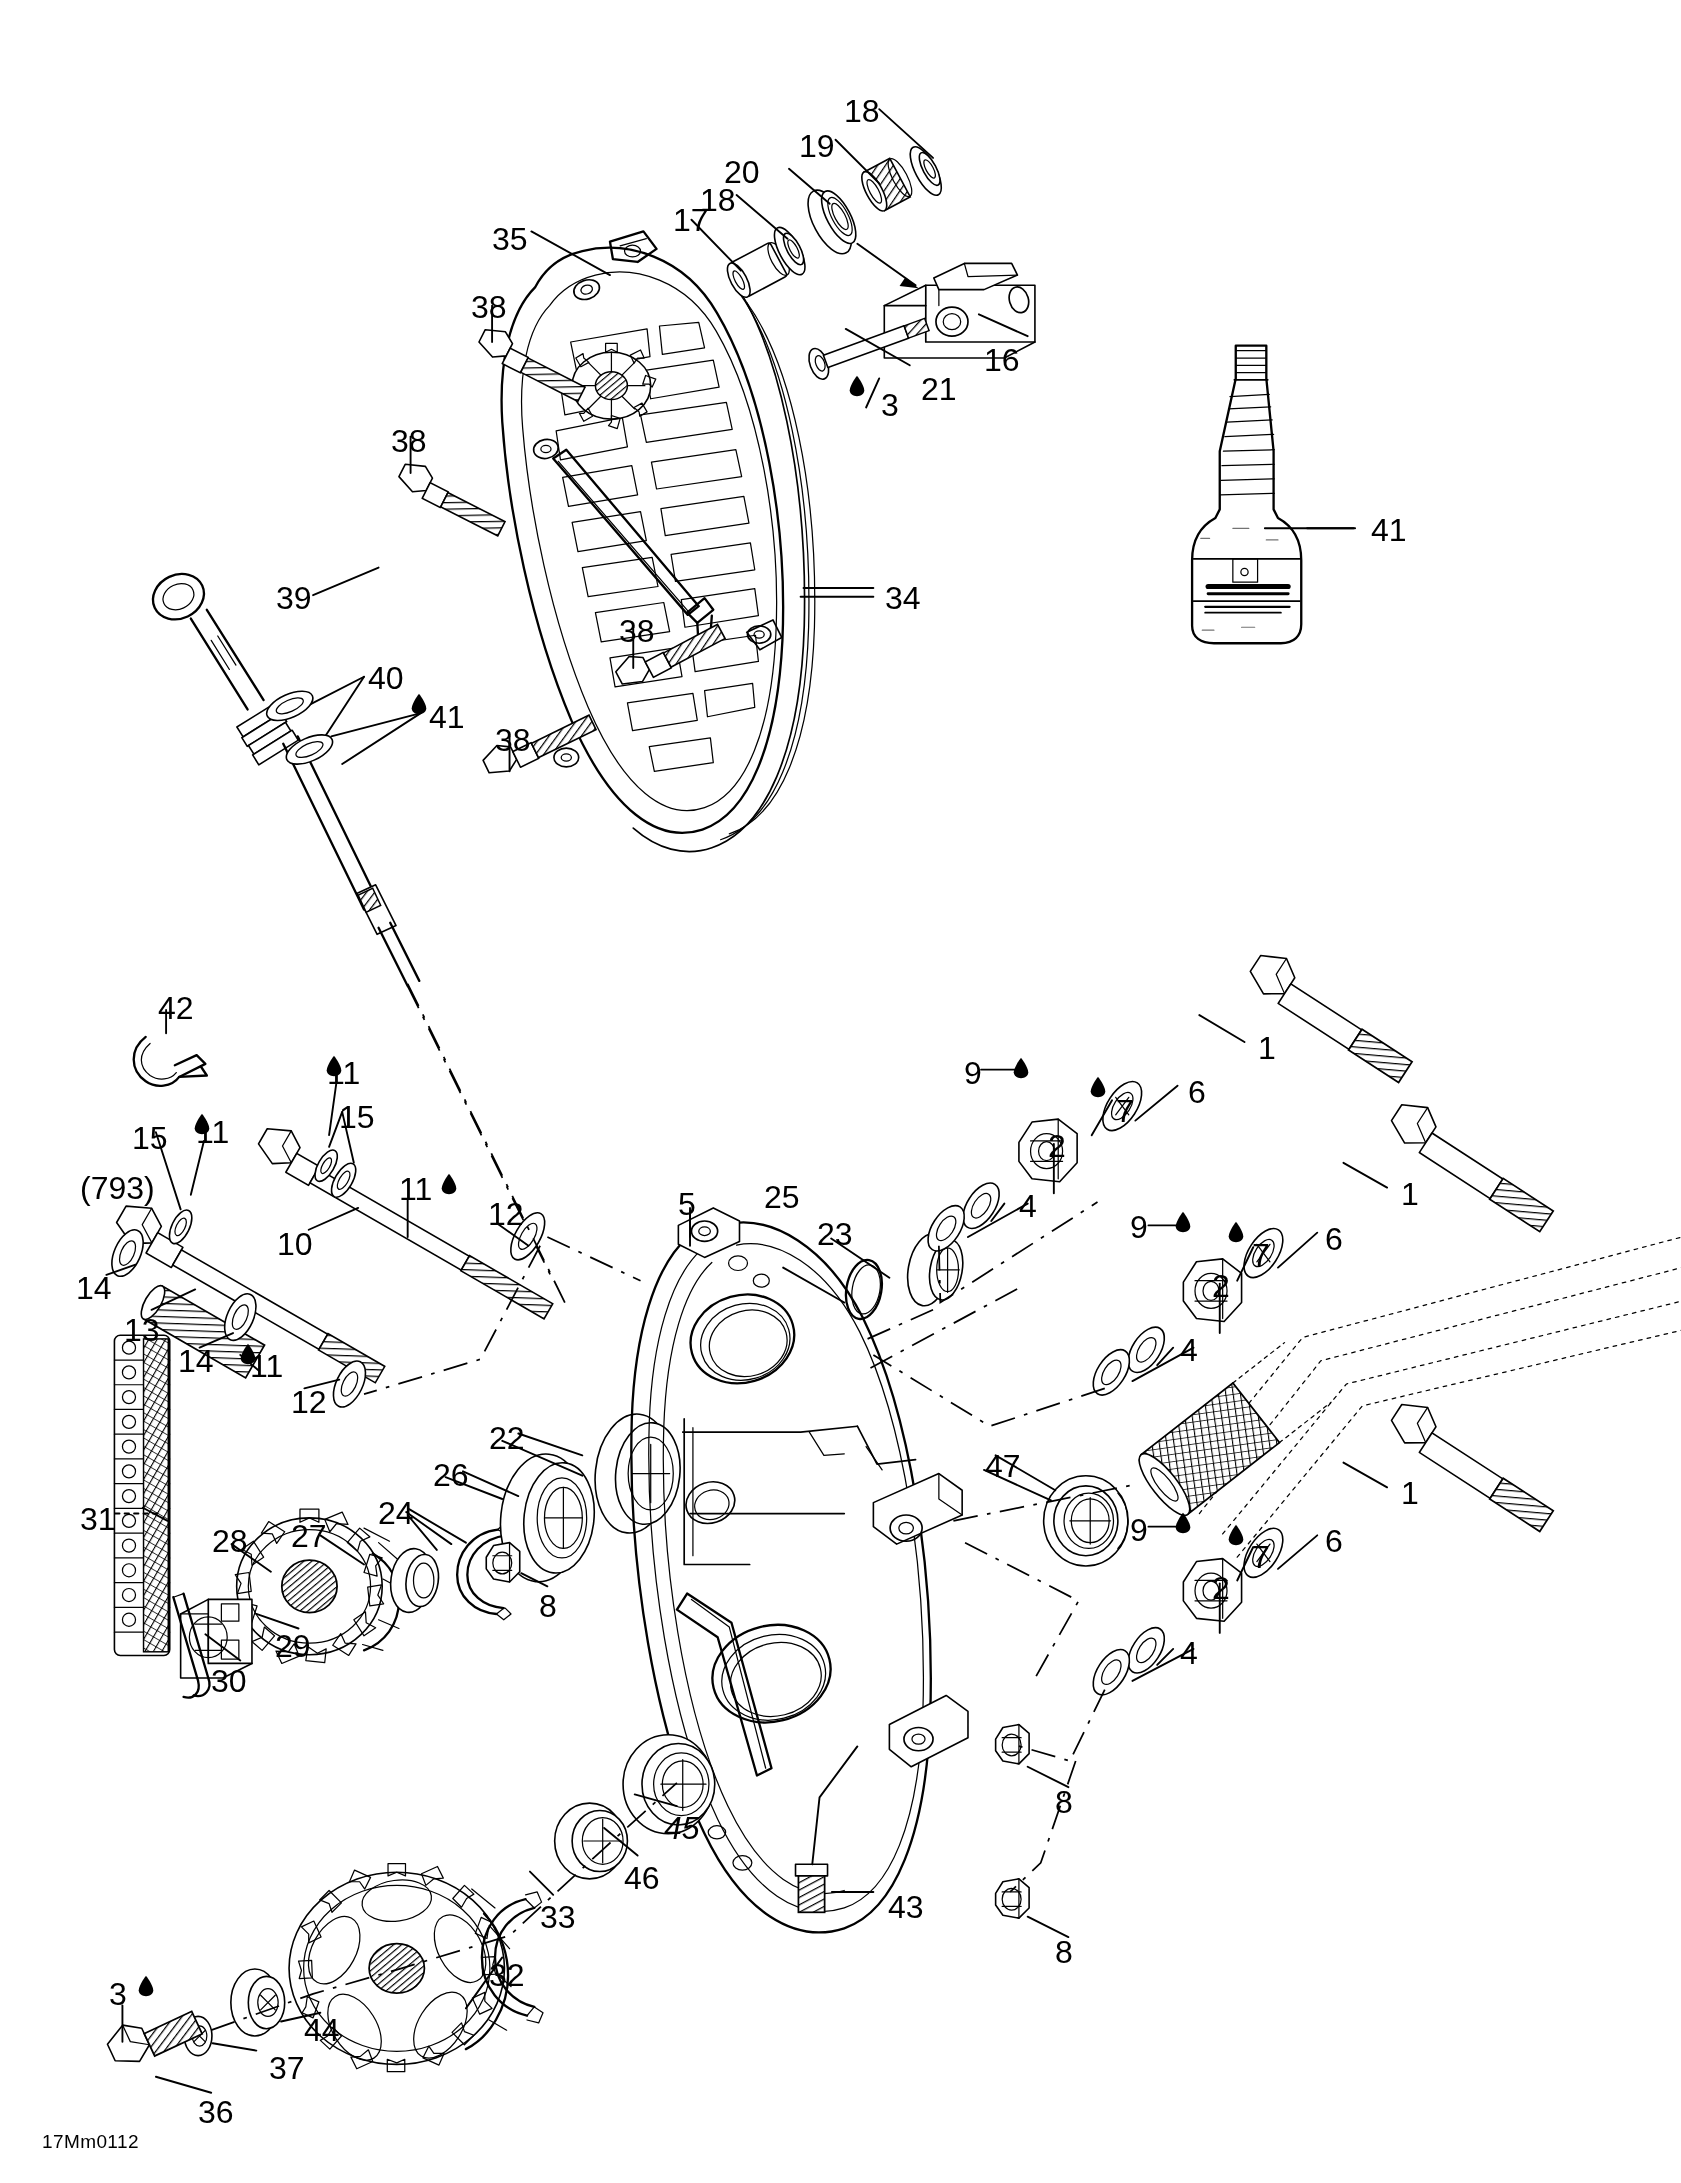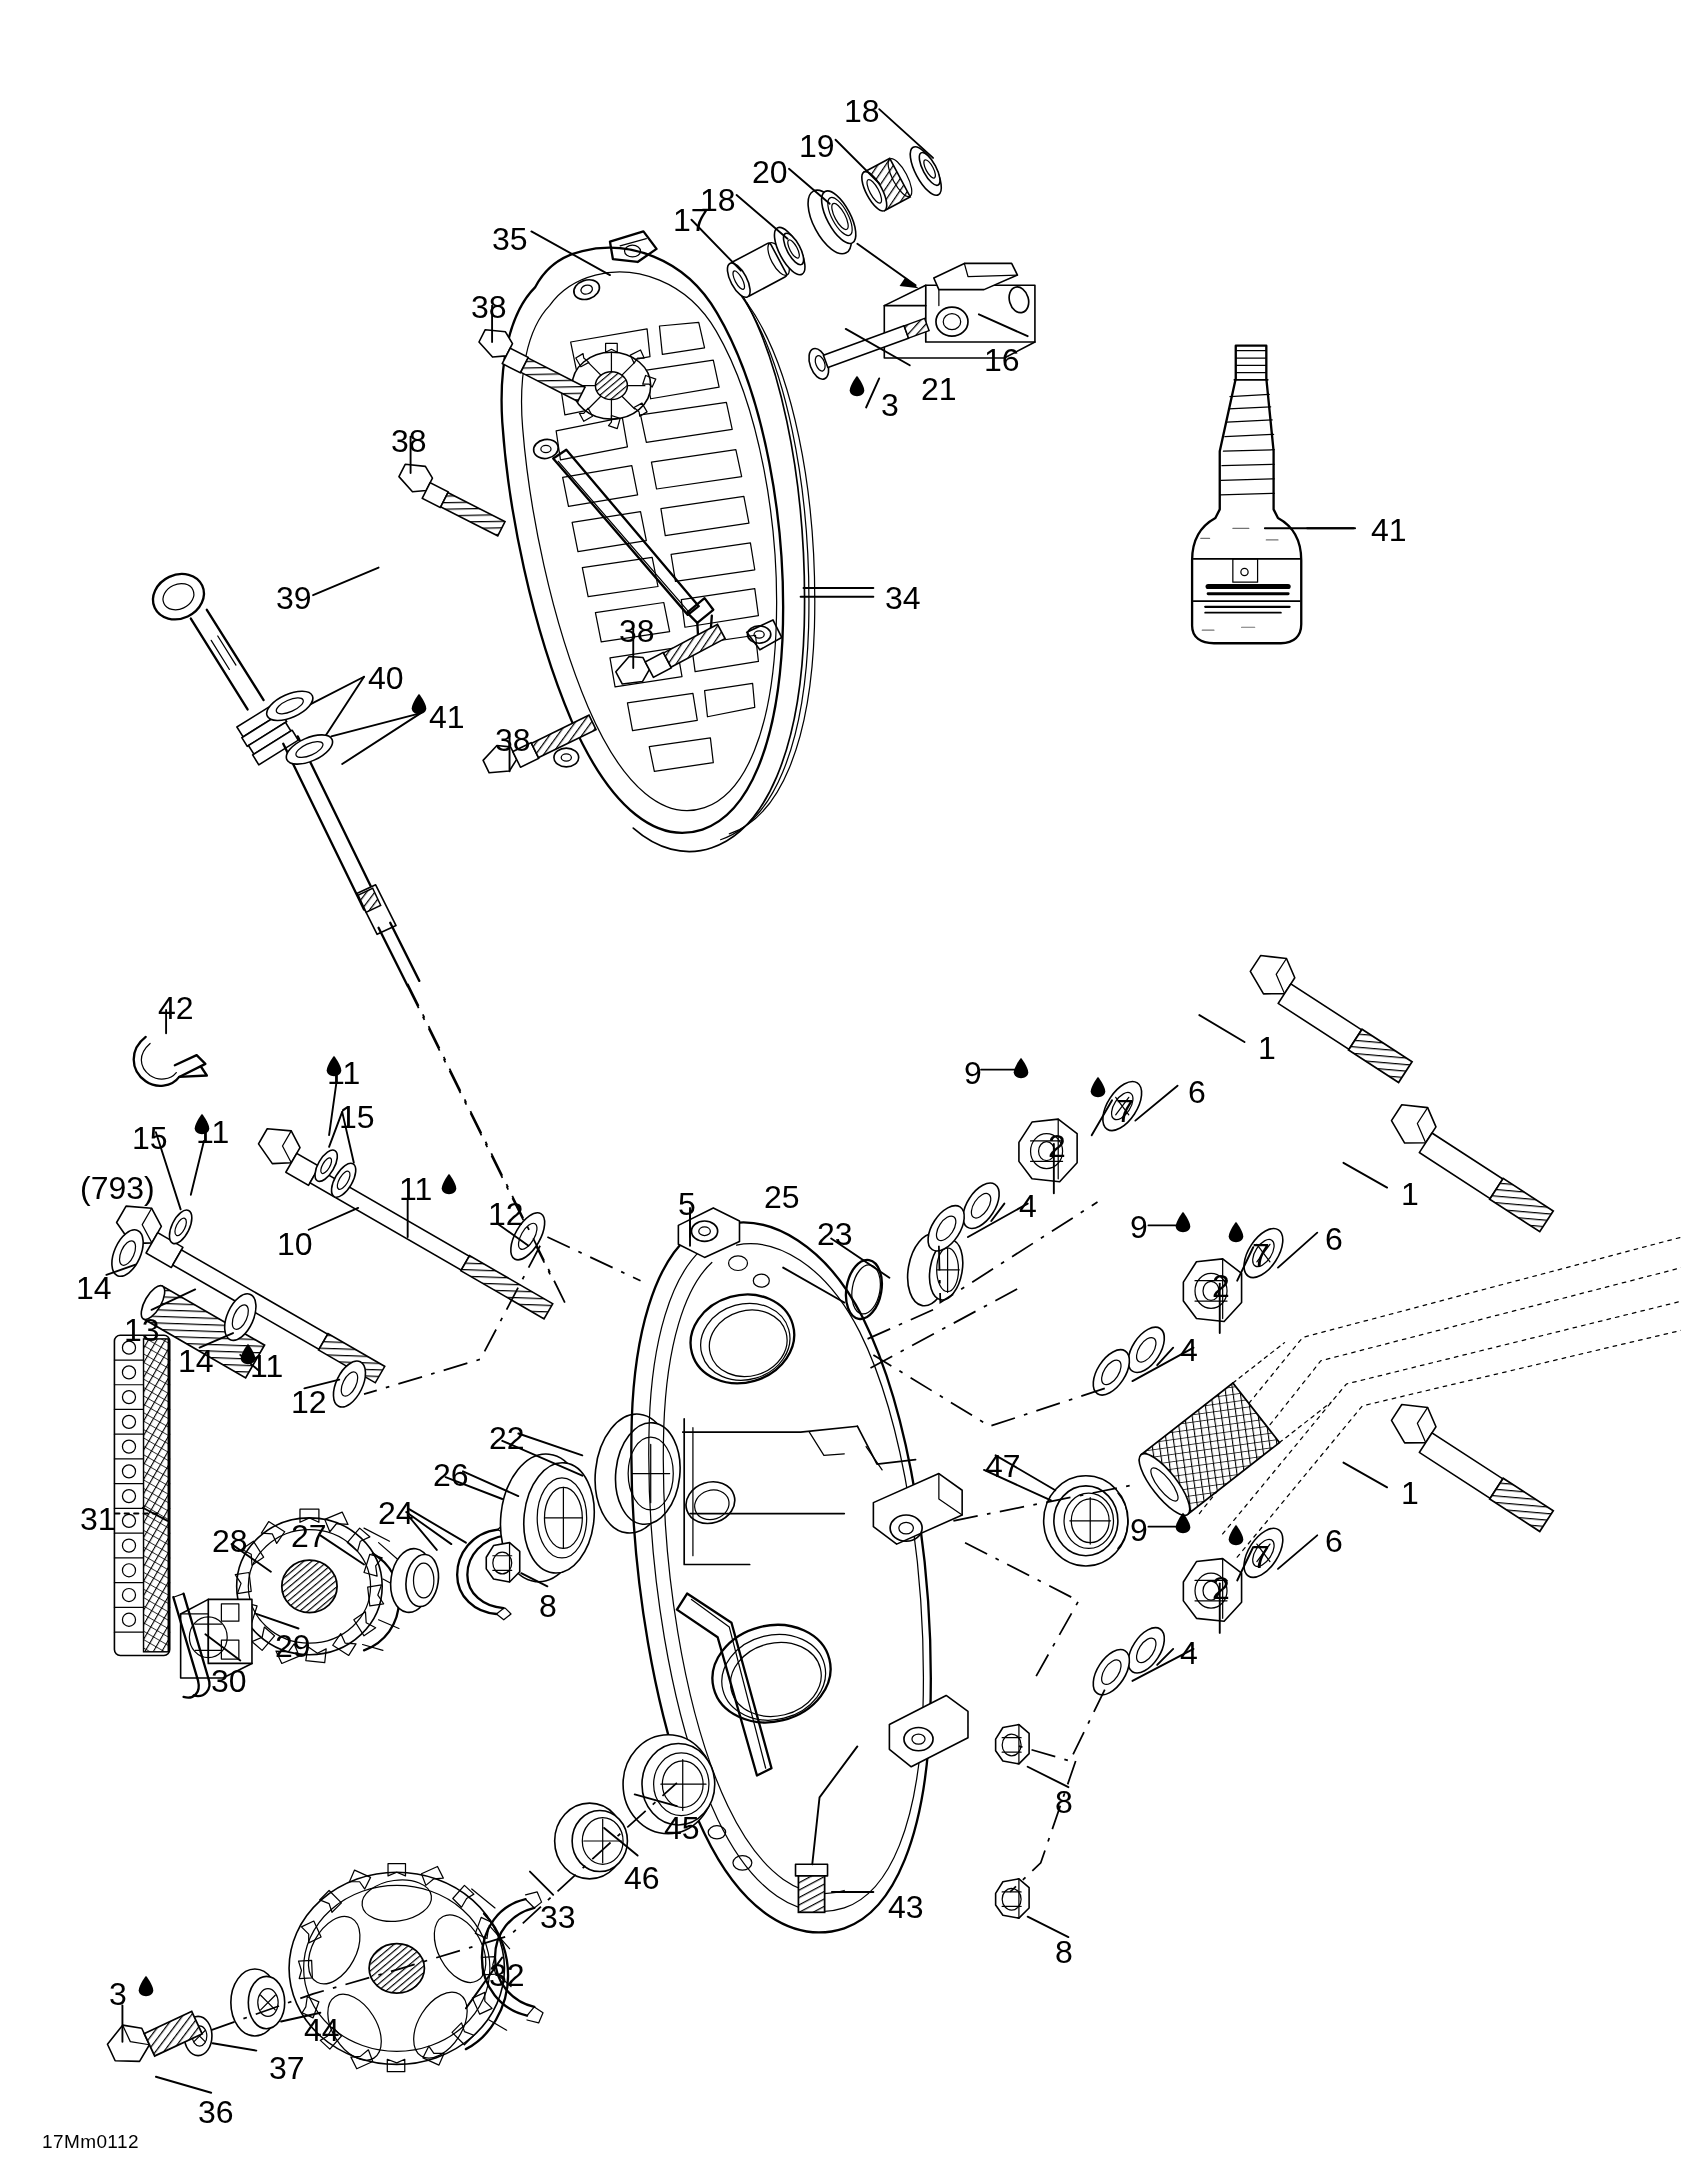--- a/index.html
+++ b/index.html
@@ -904,21 +904,21 @@
   <svg class="drop" style="left:1228px;top:1524px;" viewBox="0 0 22 30">
     <path d="M11 1 C 11 1 21 14 21 21 C 21 26 16.5 29 11 29 C 5.5 29 1 26 1 21 C 1 14 11 1 11 1 Z" fill="#000"></path>
   </svg>
   <svg class="drop" style="left:138px;top:1975px;" viewBox="0 0 22 30">
     <path d="M11 1 C 11 1 21 14 21 21 C 21 26 16.5 29 11 29 C 5.5 29 1 26 1 21 C 1 14 11 1 11 1 Z" fill="#000"></path>
   </svg>
 
   <div id="callout-layer">
       <div class="lbl" style="left: 844px; top: 95px;">18</div>
       <div class="lbl" style="left: 799px; top: 130px;">19</div>
-      <div class="lbl" style="left: 752px; top: 156px;">20</div>
+      <div class="lbl" style="left: 724px; top: 156px;">20</div>
       <div class="lbl" style="left: 700px; top: 184px;">18</div>
       <div class="lbl" style="left: 655px; top: 204px; margin-left: 18px;">17</div>
       <div class="lbl" style="left: 492px; top: 223px;">35</div>
       <div class="lbl" style="left: 471px; top: 291px;">38</div>
       <div class="lbl" style="left: 984px; top: 344px;">16</div>
       <div class="lbl" style="left: 921px; top: 373px;">21</div>
       <div class="lbl" style="left: 881px; top: 389px;">3</div>
       <div class="lbl" style="left: 391px; top: 425px;">38</div>
       <div class="lbl" style="left: 1371px; top: 514px;">41</div>
       <div class="lbl" style="left: 885px; top: 582px;">34</div>
@@ -966,21 +966,21 @@
       <div class="lbl" style="left: 80px; top: 1503px;">31</div>
       <div class="lbl" style="left: 291px; top: 1520px;">27</div>
       <div class="lbl" style="left: 204px; top: 1525px; margin-left: 8px;">28</div>
       <div class="lbl" style="left: 1252px; top: 1541px;">7</div>
       <div class="lbl" style="left: 1212px; top: 1572px;">2</div>
       <div class="lbl" style="left: 539px; top: 1590px;">8</div>
       <div class="lbl" style="left: 1180px; top: 1637px;">4</div>
       <div class="lbl" style="left: 275px; top: 1630px;">29</div>
       <div class="lbl" style="left: 211px; top: 1665px;">30</div>
       <div class="lbl" style="left: 1055px; top: 1786px;">8</div>
-      <div class="lbl" style="left: 664px; top: 1812px;">45</div>
+      <div class="lbl" style="left: 664px; top: 1812px; font-style: italic;">45</div>
       <div class="lbl" style="left: 624px; top: 1862px;">46</div>
       <div class="lbl" style="left: 540px; top: 1901px;">33</div>
       <div class="lbl" style="left: 888px; top: 1891px;">43</div>
       <div class="lbl" style="left: 1055px; top: 1936px;">8</div>
       <div class="lbl" style="left: 489px; top: 1959px;">32</div>
       <div class="lbl" style="left: 109px; top: 1978px;">3</div>
       <div class="lbl" style="left: 304px; top: 2014px;">44</div>
       <div class="lbl" style="left: 242px; top: 2052px; margin-left: 27px;">37</div>
       <div class="lbl" style="left: 198px; top: 2096px;">36</div>
     </div>

